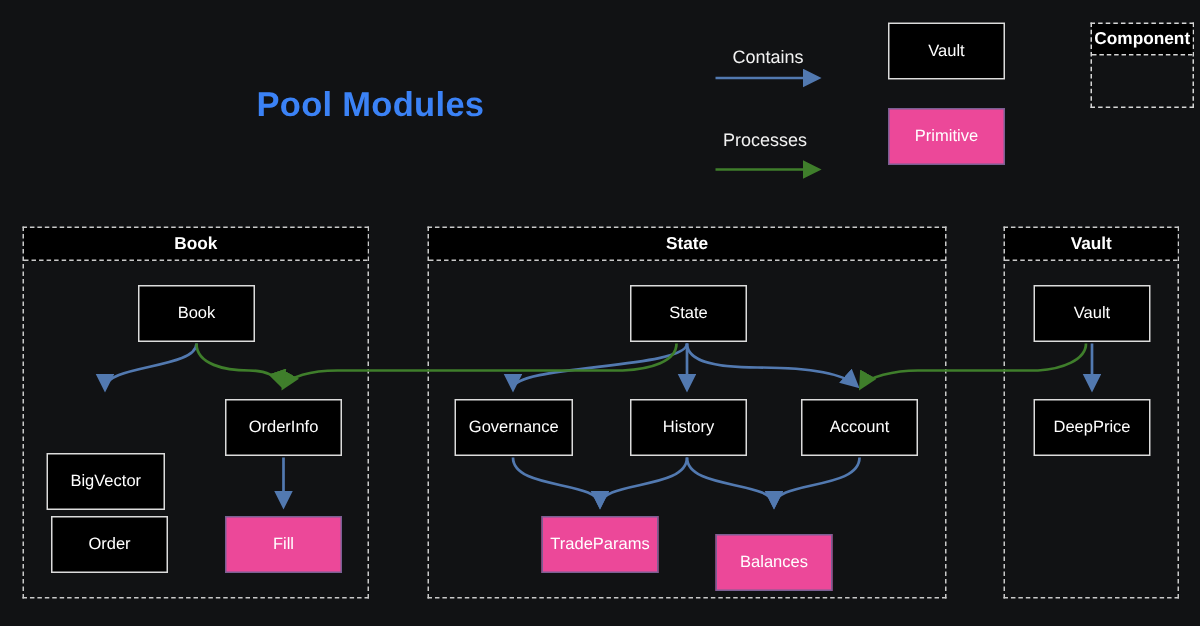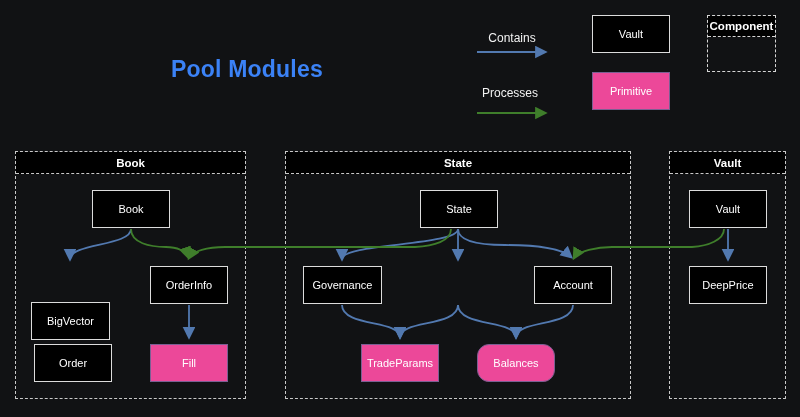--- a/index.html
+++ b/index.html
@@ -24,21 +24,21 @@
   .node {
     position:absolute; width:78px; height:38px; z-index:4; box-sizing:border-box;
     background:#000; border:1.5px solid #dcdcdc; color:#fff; font-size:11px;
     display:flex; align-items:center; justify-content:center;
   }
   .node.primitive { background:#ec4899; border-color:#7b5f93; }
   .legend-label {
     position:absolute; color:#f2f2f2; font-size:12px; width:80px; text-align:center; z-index:2;
   }
   .component-box {
-    position:absolute; border:1.6px dashed #d6d6d6; z-index:2; box-sizing:border-box;
+    position:absolute; border:1.6px dashed #d6d6d6; z-index:2; box-sizing:border-box;margin-left:20px;
   }
   .component-title {
     height:20px; background:#000; border-bottom:1.6px dashed #d6d6d6;
     color:#fff; font-weight:bold; font-size:11.5px;
     display:flex; align-items:center; justify-content:center;
   }
 </style>
 </head>
 <body>
 
@@ -118,27 +118,30 @@
   <div class="node" style="left:34px; top:344px;">
     <span>Order</span>
   </div>
 
   <div class="node" style="left:420px; top:190px;">
     <span>State</span>
   </div>
   <div class="node" style="left:303px; top:266px; width:79px;">
     <span>Governance</span>
   </div>
+  <div class="node" style="left:420px; top:266px;">
+    <span>History</span>
+  </div>
   <div class="node" style="left:534px; top:266px;">
     <span>Account</span>
   </div>
   <div class="node primitive" style="left:361px; top:344px;">
     <span>TradeParams</span>
   </div>
-  <div class="node primitive" style="left:477px; top:344px;border-radius:12px;">
+  <div class="node primitive" style="left:477px; top:356px;">
     <span>Balances</span>
   </div>
 
   <div class="node" style="left:689px; top:190px;">
     <span>Vault</span>
   </div>
   <div class="node" style="left:689px; top:266px;">
     <span>DeepPrice</span>
   </div>
 

